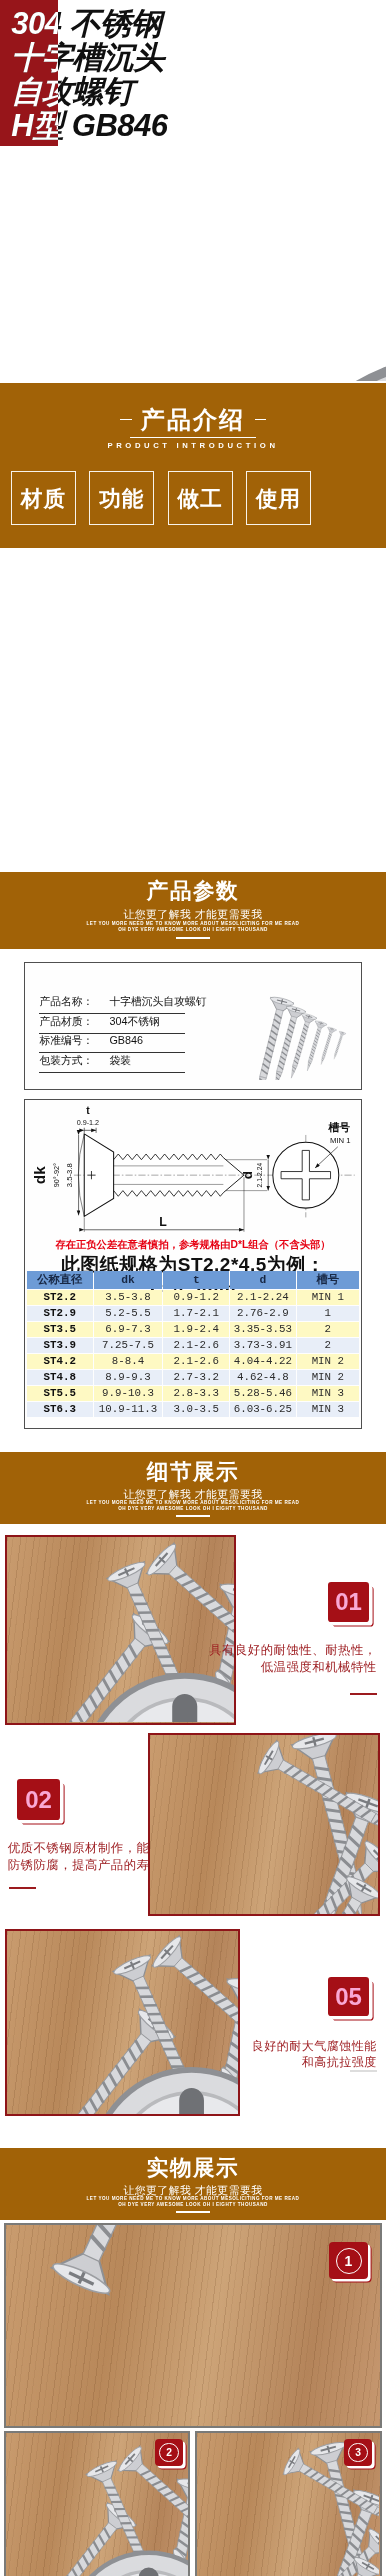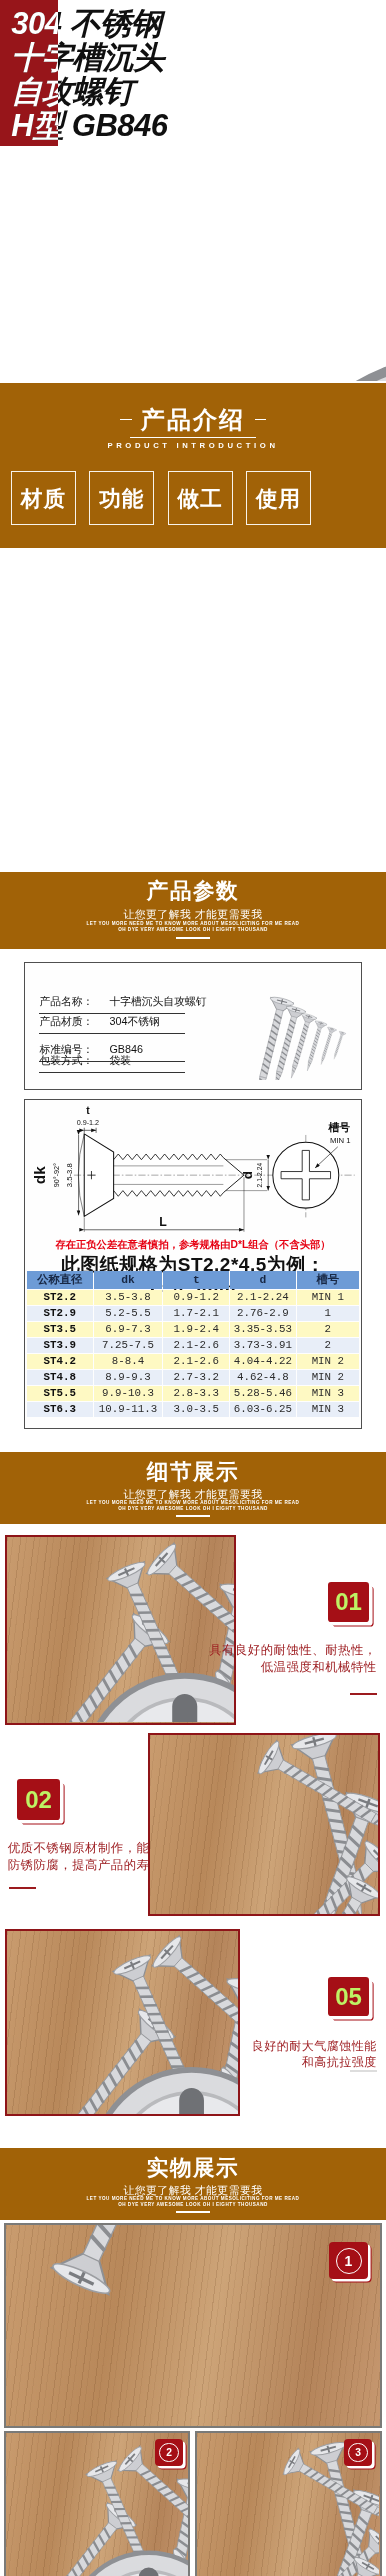--- a/index.html
+++ b/index.html
@@ -44,21 +44,21 @@
 
   
   .wood{position:absolute;box-sizing:border-box;border:2.1px solid #8e1418;background-color:#bf9166;
         background-image:
         repeating-linear-gradient(97deg, rgba(92,52,18,.16) 0 1px, rgba(0,0,0,0) 1px 5.7px, rgba(92,52,18,.08) 5.7px 6.7px, rgba(0,0,0,0) 6.7px 13.4px),
         linear-gradient(100deg,#c99c6f,#b8885a 30%,#cda478 55%,#b4845a 80%,#c69870);overflow:hidden;}
   .woodg{border:2.1px solid #7a7a78;}
   .wood svg{position:absolute;left:0;top:0;}
 
   
-  .bigbadge{position:absolute;background:#a50f16;color:#bef264;font-weight:bold;border-radius:3.1px;
+  .bigbadge{position:absolute;background:#a50f16;color:#f9a8d4;font-weight:bold;border-radius:3.1px;
             display:flex;align-items:center;justify-content:center;font-size:24px;
             box-shadow:3.6px 3.6px 0 #fff, 4.6px 4.6px 0 #a50f16;}
   .cbadge{position:absolute;background:#a50f16;border-radius:4.1px;display:flex;align-items:center;
           justify-content:center;box-shadow:2.6px 2.6px 0 #fff, 3.6px 3.6px 0 #a50f16;}
   .cbadge .ring{display:flex;align-items:center;justify-content:center;border:1.3px solid #fff;
           border-radius:50%;color:#fff;font-weight:bold;}
   .ring.sm{width:17.5px;height:17.5px;font-size:10.3px;}
   .ring.lg{width:24px;height:24px;font-size:14px;}
 
   
@@ -175,21 +175,21 @@
     <div class="wline" style="top:65px;width:34px;height:2.1px"></div>
   </div>
 
   <div class="card" style="top:962px;height:128px">
     <div class="inforow" style="top:32px">
       <span>产品名称：</span><span class="val">十字槽沉头自攻螺钉</span>
     </div>
     <div class="inforow" style="top:52px">
       <span>产品材质：</span><span class="val">304不锈钢</span>
     </div>
-    <div class="inforow" style="top:80px">
+    <div class="inforow" style="top:71px">
       <span>标准编号：</span><span class="val">GB846</span>
     </div>
     <div class="inforow" style="top:91px">
       <span>包装方式：</span><span class="val">袋装</span>
     </div>
     <svg class="abs" style="left:149px;top:7.2px" width="183" height="110" viewBox="0 0 356 214">
       <use href="#scr" transform="translate(48,12) rotate(14) scale(0.95)"></use>
       <use href="#scr" transform="translate(105,35) rotate(15) scale(0.78)"></use>
       <use href="#scr" transform="translate(158,55) rotate(16) scale(0.62)"></use>
       <use href="#scr" transform="translate(205,76) rotate(16) scale(0.48)"></use>

